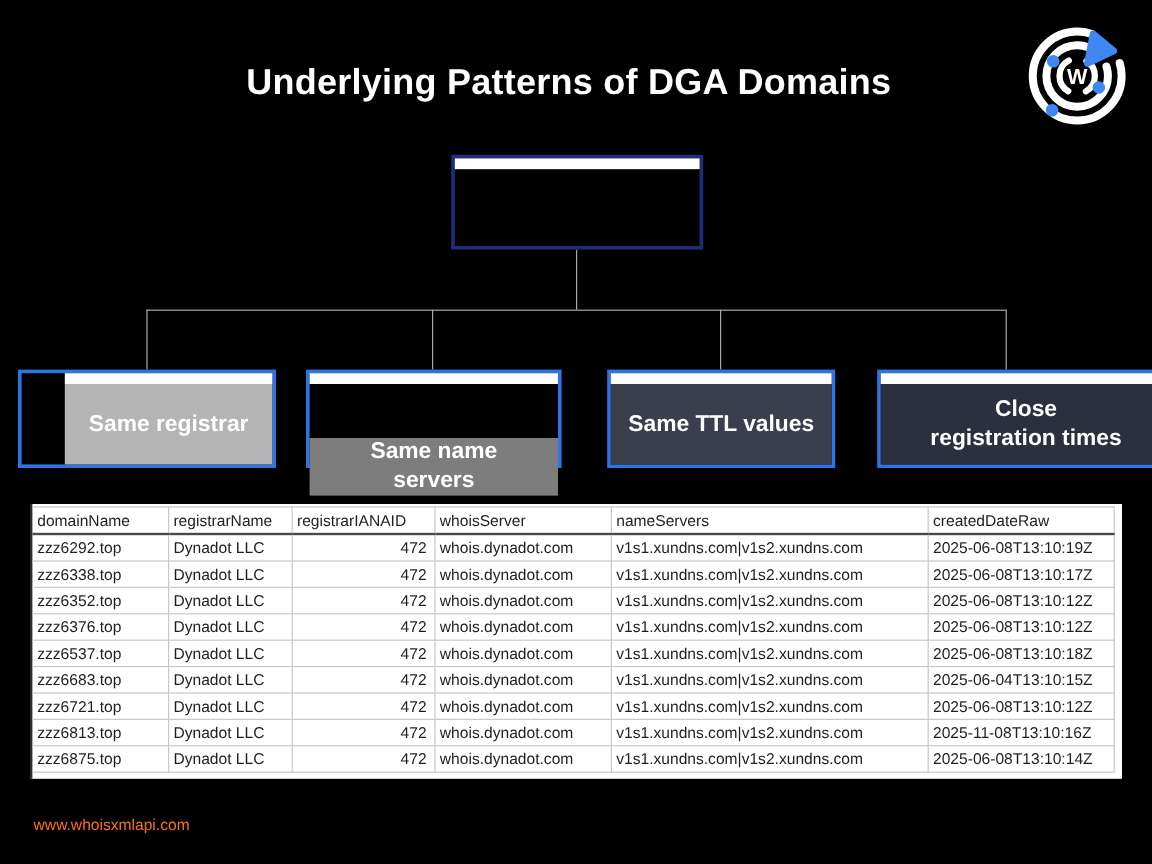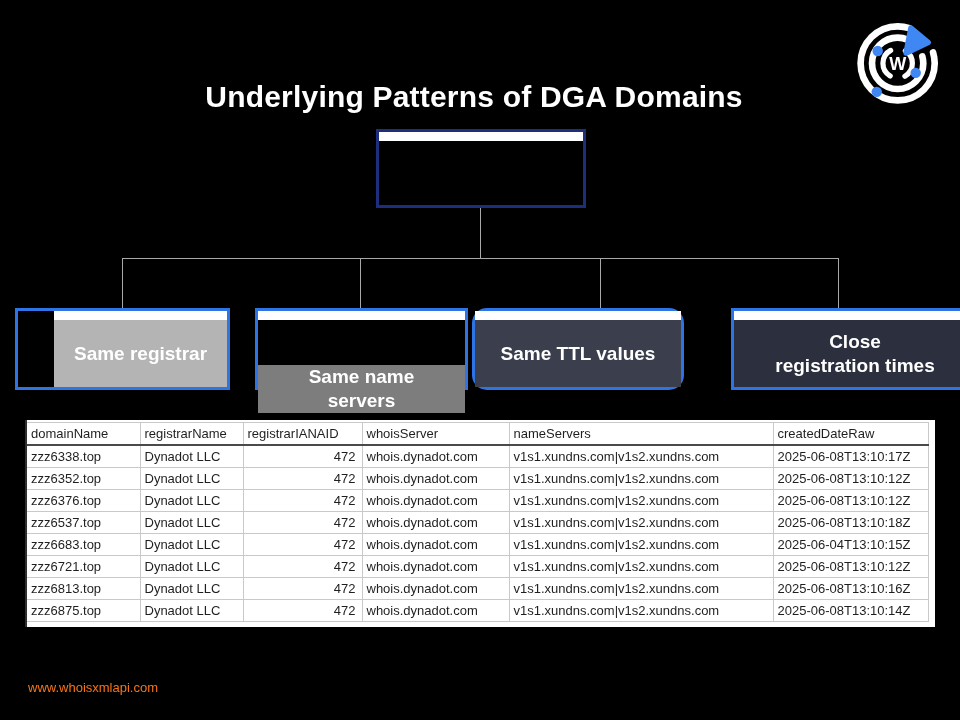--- a/index.html
+++ b/index.html
@@ -3,40 +3,40 @@
 <meta charset="utf-8">
 <style>
   html,body{margin:0;padding:0;}
   body{
     width:960px;height:720px;background:#000;position:relative;overflow:hidden;
     font-family:"Liberation Sans",sans-serif;-webkit-font-smoothing:antialiased;
   }
   
   .page-title{
     position:absolute;left:0;right:12px;top:52px;text-align:center;
-    color:#fff;font-size:30px;font-weight:bold;letter-spacing:.2px;margin-top:28px;
+    color:#fff;font-size:30px;font-weight:bold;letter-spacing:.2px;
   }
   
   .logo{position:absolute;top:13px;right:12px;width:95px;height:95px;}
   
   .node{
     position:absolute;box-sizing:border-box;display:flex;flex-direction:column;
   }
   .node-titlebar{height:9px;background:#ffffff;flex:0 0 auto;}
   .node-label{
     flex:1 1 auto;display:flex;align-items:center;justify-content:center;
     color:#fff;font-weight:bold;text-align:center;white-space:pre-line;line-height:1.25;
   }
   .node-root{left:376px;top:129px;width:210px;height:79px;border:3px solid #1c2e7c;}
   .node-root .node-label{font-size:20px;}
   .node-child{top:308px;height:82px;border:3px solid #2e74e4;}
   .node-child .node-label{font-size:19px;}
   .node-c1{left:15px;width:215px;padding-left:36px;}
   .node-c2{left:255px;width:213px;}
-  .node-c3{left:472px;width:212px;border-radius:15px;}
+  .node-c3{left:506px;width:190px;}
   .node-c4{left:731px;width:248px;}
   .connector{position:absolute;background:#a8a8a8;}
   .conn-v{width:1px;}
   .conn-h{height:1px;}
   
   .table-wrap{
     position:absolute;left:25px;top:420px;width:910px;box-sizing:border-box;
     background:#fff;border-left:2px solid #2f2f2f;
     padding:2px 0 5px 0;
   }
@@ -118,20 +118,28 @@
           <th>domainName</th>
           <th>registrarName</th>
           <th>registrarIANAID</th>
           <th>whoisServer</th>
           <th>nameServers</th>
           <th>createdDateRaw</th>
         </tr>
       </thead>
     <tbody>
         <tr>
+          <td>zzz6292.top</td>
+          <td>Dynadot LLC</td>
+          <td class="num">472</td>
+          <td>whois.dynadot.com</td>
+          <td>v1s1.xundns.com|v1s2.xundns.com</td>
+          <td>2025-06-08T13:10:19Z</td>
+        </tr>
+        <tr>
           <td>zzz6338.top</td>
           <td>Dynadot LLC</td>
           <td class="num">472</td>
           <td>whois.dynadot.com</td>
           <td>v1s1.xundns.com|v1s2.xundns.com</td>
           <td>2025-06-08T13:10:17Z</td>
         </tr>
         <tr>
           <td>zzz6352.top</td>
           <td>Dynadot LLC</td>
@@ -171,21 +179,21 @@
           <td>whois.dynadot.com</td>
           <td>v1s1.xundns.com|v1s2.xundns.com</td>
           <td>2025-06-08T13:10:12Z</td>
         </tr>
         <tr>
           <td>zzz6813.top</td>
           <td>Dynadot LLC</td>
           <td class="num">472</td>
           <td>whois.dynadot.com</td>
           <td>v1s1.xundns.com|v1s2.xundns.com</td>
-          <td>2025-06-08T13:10:16Z</td>
+          <td>2025-11-08T13:10:16Z</td>
         </tr>
         <tr>
           <td>zzz6875.top</td>
           <td>Dynadot LLC</td>
           <td class="num">472</td>
           <td>whois.dynadot.com</td>
           <td>v1s1.xundns.com|v1s2.xundns.com</td>
           <td>2025-06-08T13:10:14Z</td>
         </tr>
       </tbody>

